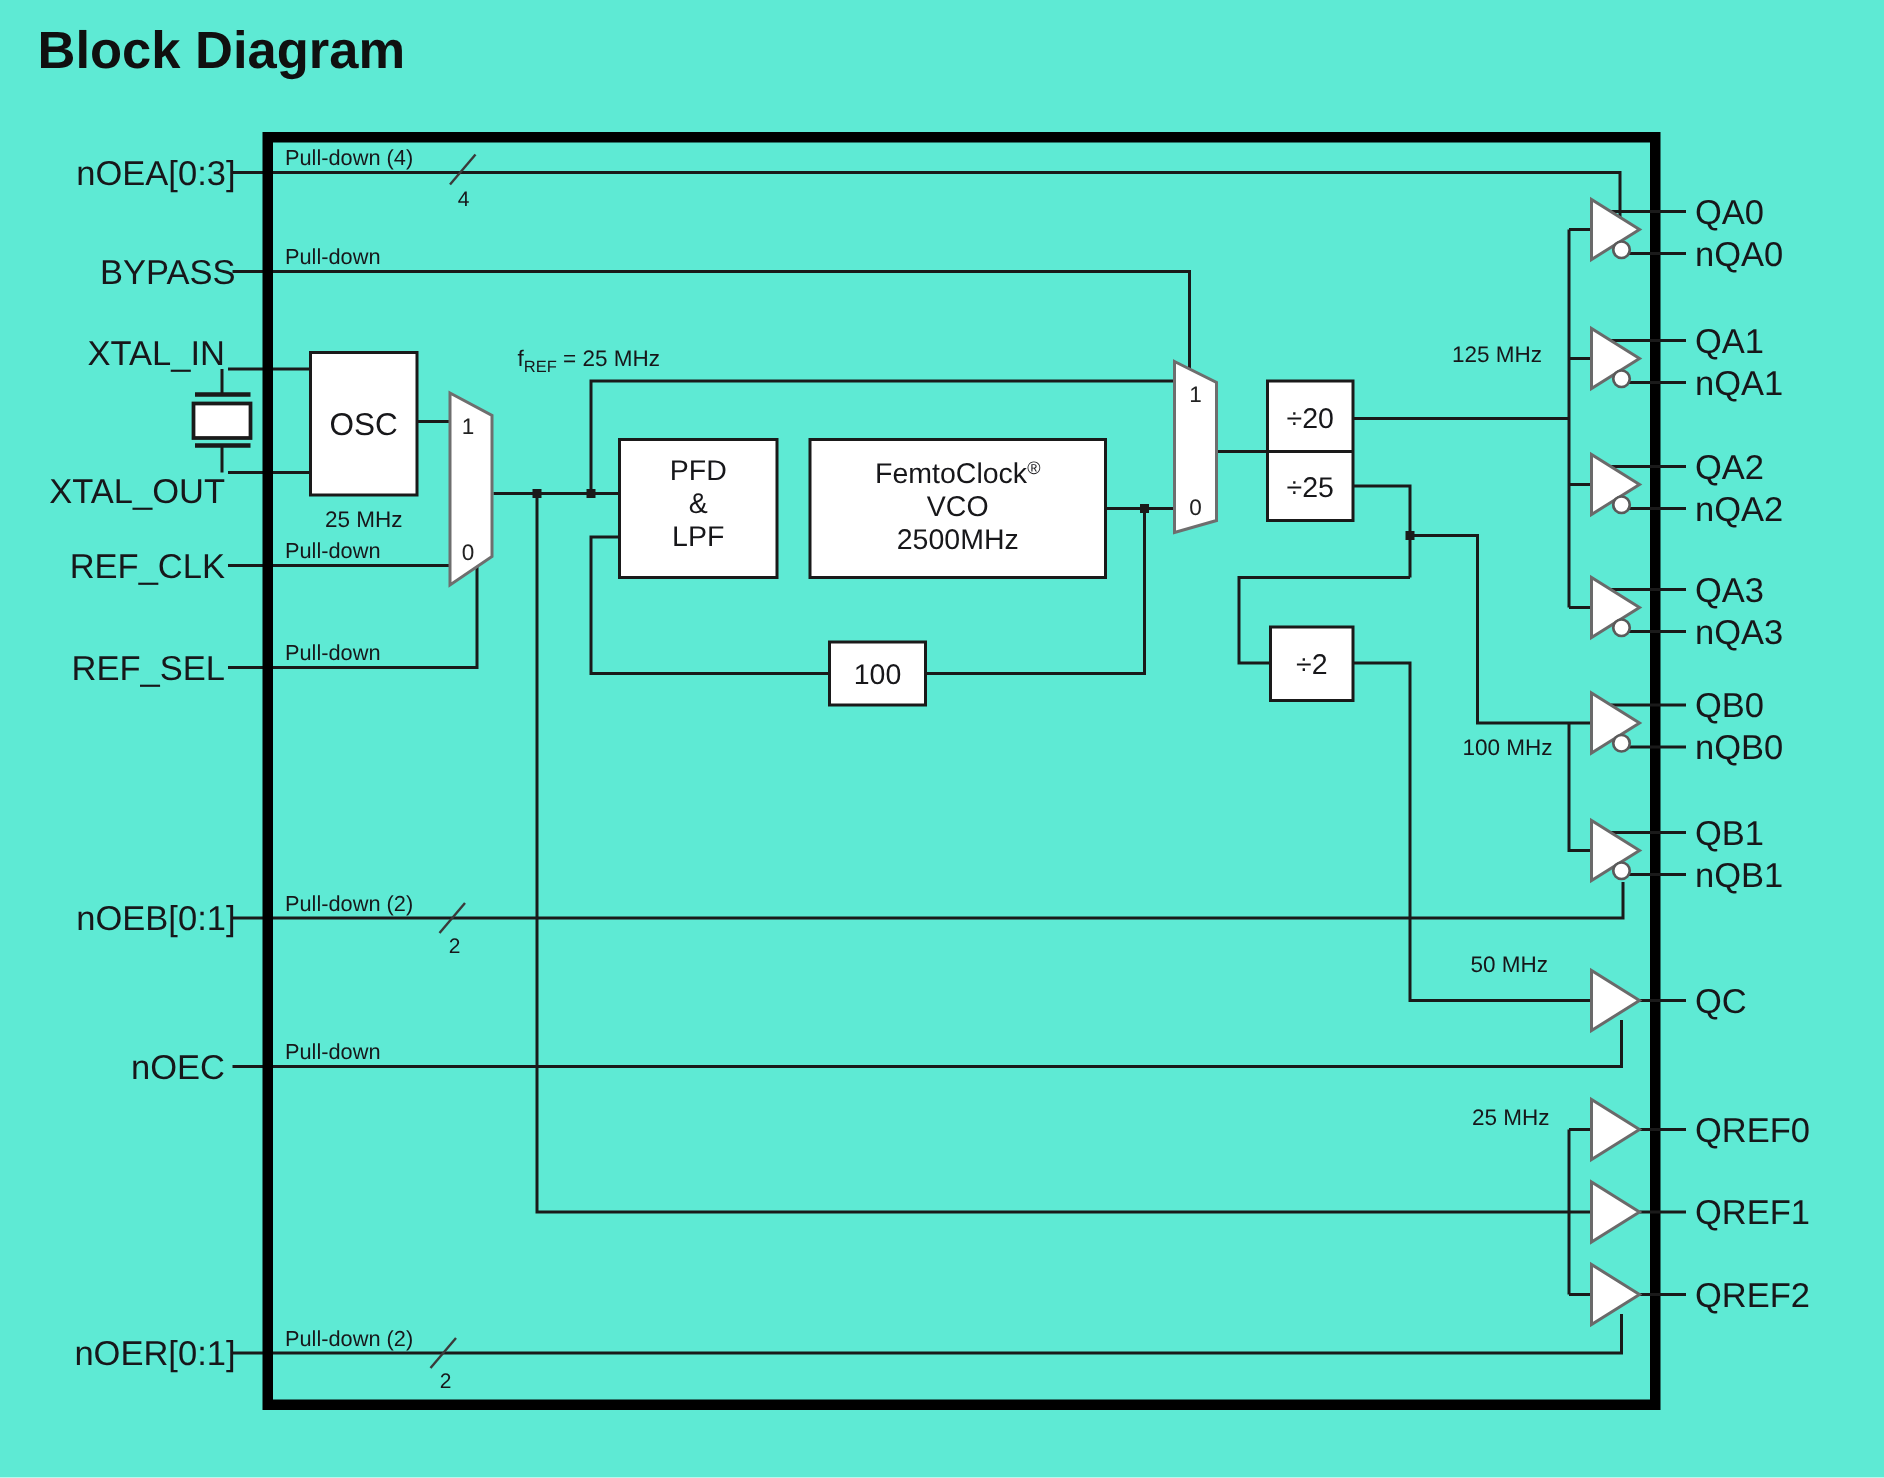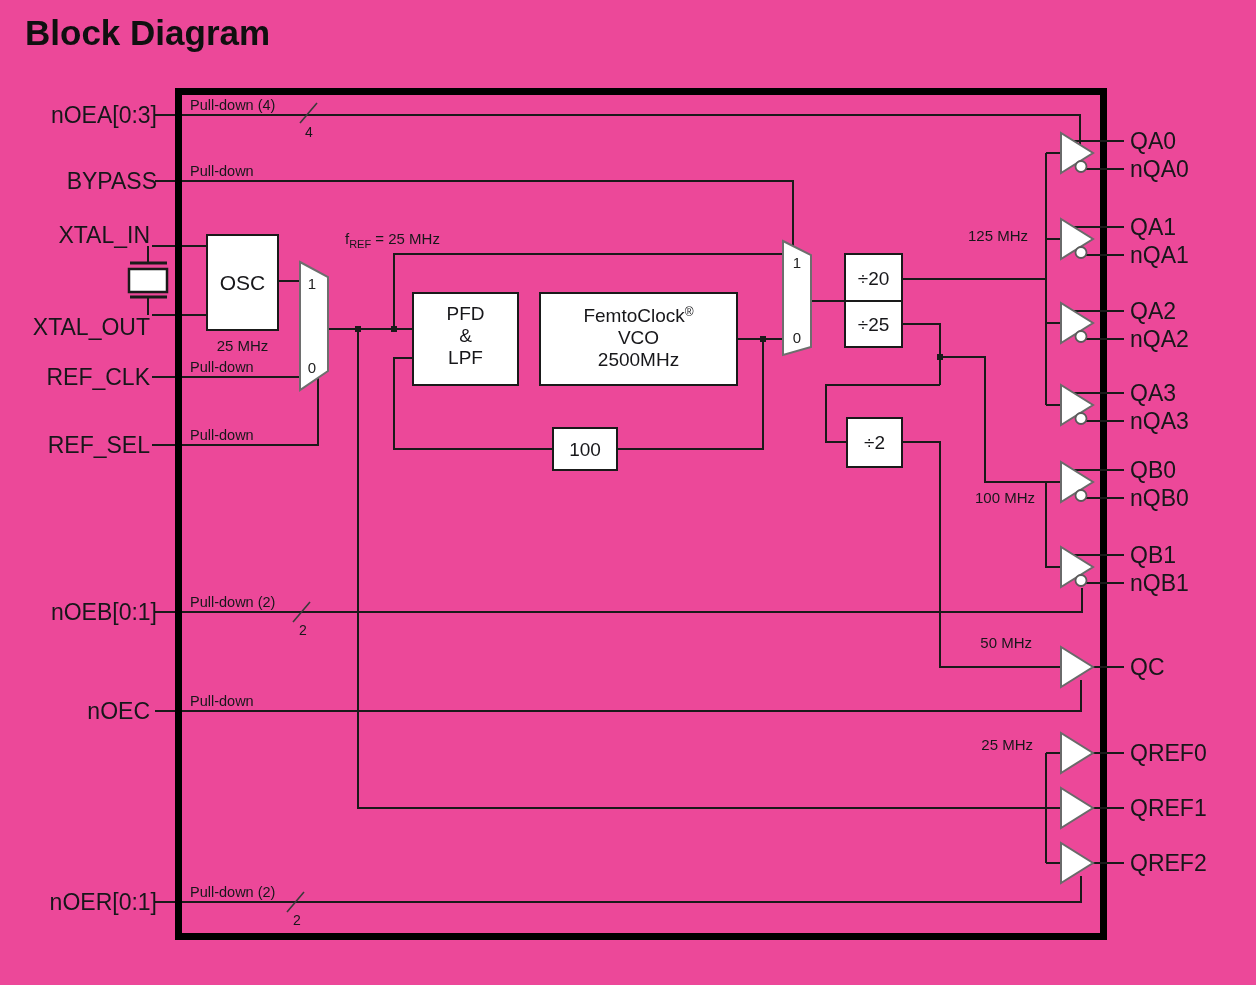--- a/index.html
+++ b/index.html
@@ -1,16 +1,16 @@
 <!DOCTYPE html>
 <html><head>
 <meta charset="utf-8">
 <style>
   html,body{margin:0;padding:0;background:#ffffff}
-  #stage{position:relative;width:1256px;height:985px;background:#ec4899}
+  #stage{position:relative;width:1256px;height:985px;background:#5eead4}
   svg{display:block}
   text{font-family:"Liberation Sans","DejaVu Sans",sans-serif;fill:#17171a}
   .ttl{font-size:35px;font-weight:bold;fill:#101010}
   .lbl{font-size:23px}
   .pd{font-size:14.5px}
   .freq{font-size:15px}
   .box{font-size:19px}
   .boxL{font-size:21px}
   .mx{font-size:15px;fill:#222}
   .bn{font-size:14px}

